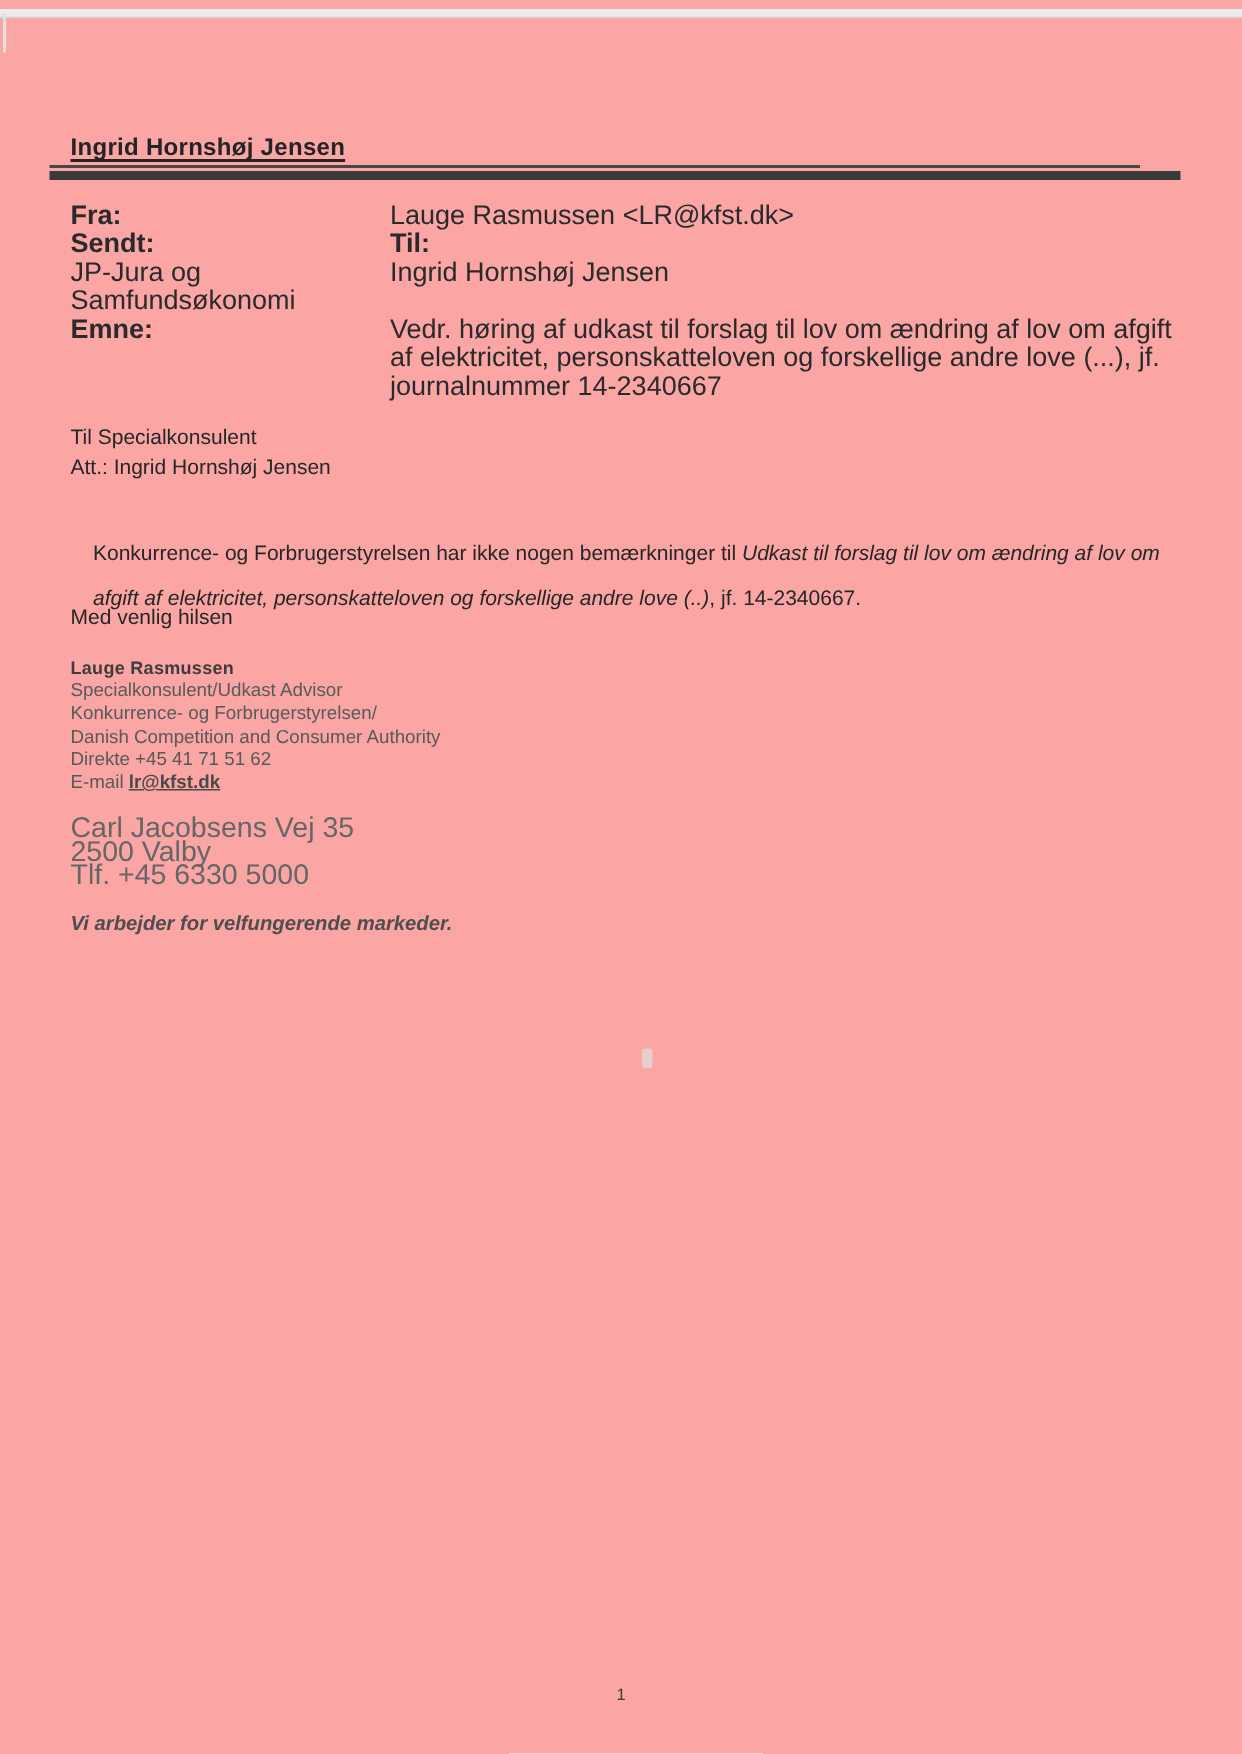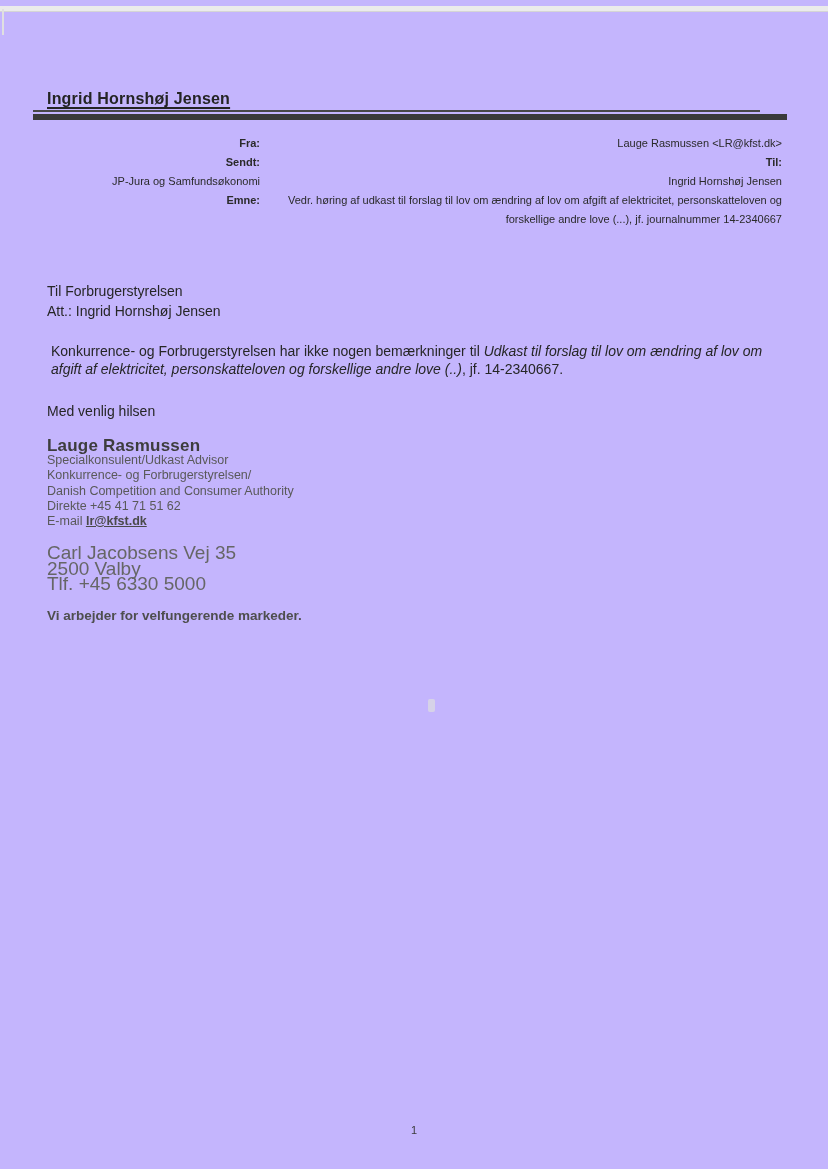--- a/index.html
+++ b/index.html
@@ -1,20 +1,20 @@
 <!DOCTYPE html>
 <html><head>
 <meta charset="utf-8">
 <style>
   html, body { margin: 0; padding: 0; background: #ffffff; }
   .page {
     position: relative;
     width: 828px;
     height: 1169px;
-    background: #c4b5fd;
+    background: #fca5a5;
     overflow: hidden;
     font-family: "Liberation Sans", sans-serif;
     color: #2b2b2b;
   }
   
   .scan-top-band {
     position: absolute; top: 6px; left: 0; width: 828px; height: 5px;
     background: #ebebeb; border-bottom: 1px solid #d5d5d5;
   }
   .scan-left-tick {
@@ -31,49 +31,49 @@
     position: absolute; left: 33px; top: 110px; width: 727px; height: 2px;
     background: #474747;
   }
   .rule-thick {
     position: absolute; left: 33px; top: 114px; width: 754px; height: 6px;
     background: #3a3a3a;
   }
   .email-headers {
     position: absolute; left: 47px; top: 134px;
     display: grid; grid-template-columns: 213px 522px;
-    font-size: 11px; line-height: 19px; color: #2a2a2a; text-align: right;
+    font-size: 18px; line-height: 19px; color: #2a2a2a;
   }
   .hlabel { font-weight: bold; }
   .salutation {
     position: absolute; left: 47px; top: 281px;
     font-size: 14px; line-height: 20px; color: #262626;
   }
   .paragraph {
     position: absolute; left: 47px; top: 338px; width: 724px;
-    font-size: 14px; line-height: 18px; color: #262626; margin: 4px;
+    font-size: 14px; line-height: 30px; color: #262626; margin: 15px;
   }
   .paragraph .law-title { font-style: italic; }
   .closing {
     position: absolute; left: 47px; top: 403px;
     font-size: 14px; color: #262626; text-align: center;
   }
   .signature {
     position: absolute; left: 47px; top: 438px;
     font-size: 12.5px; line-height: 15.2px; color: #595959;
   }
-  .signature .sig-name { font-weight: bold; font-size: 17px; color: #3d3d3d; letter-spacing: 0.2px; }
+  .signature .sig-name { font-weight: bold; font-size: 12px; color: #3d3d3d; letter-spacing: 0.2px; }
   .email-link { font-weight: bold; text-decoration: underline; color: #4a4a4a; }
   .address-block {
     position: absolute; left: 47px; top: 545px;
     font-size: 19px; line-height: 15.5px; color: #666666;
   }
   .tagline {
     position: absolute; left: 47px; top: 608px;
-    font-size: 13.5px; font-weight: bold; color: #4e4e4e;
+    font-size: 13.5px; font-weight: bold; font-style: italic; color: #4e4e4e;
   }
   .page-number {
     position: absolute; left: 0; top: 1124px; width: 828px;
     text-align: center; font-size: 11px; color: #3a3a3a;
   }
   
   .smudge {
     position: absolute; left: 428px; top: 699px; width: 7px; height: 13px;
     background: #dedede; opacity: 0.7; border-radius: 2px;
   }
@@ -95,21 +95,21 @@
     <div class="hvalue">Lauge Rasmussen &lt;LR@kfst.dk&gt;</div>
     <div class="hlabel">Sendt:</div>
     <div class="hlabel">Til:</div>
     <div class="hvalue">JP-Jura og Samfundsøkonomi</div>
     <div class="hvalue">Ingrid Hornshøj Jensen</div>
     <div class="hlabel">Emne:</div>
     <div class="hvalue">Vedr. høring af udkast til forslag til lov om ændring af lov om afgift af elektricitet, personskatteloven og forskellige andre love (...), jf. journalnummer 14-2340667</div>
   </div>
 
   <div class="salutation">
-    <div>Til Forbrugerstyrelsen</div>
+    <div>Til Specialkonsulent</div>
     <div>Att.: Ingrid Hornshøj Jensen</div>
   </div>
 
   <p class="paragraph"><span>Konkurrence- og Forbrugerstyrelsen har ikke nogen bemærkninger til </span><span class="law-title">Udkast til forslag til lov om ændring af lov om afgift af elektricitet, personskatteloven og forskellige andre love (..)</span><span>, jf. 14-2340667.</span></p>
 
   <div class="closing">Med venlig hilsen</div>
 
   <div class="signature">
     <div class="sig-name">Lauge Rasmussen</div>
     <div>Specialkonsulent/Udkast Advisor</div>

